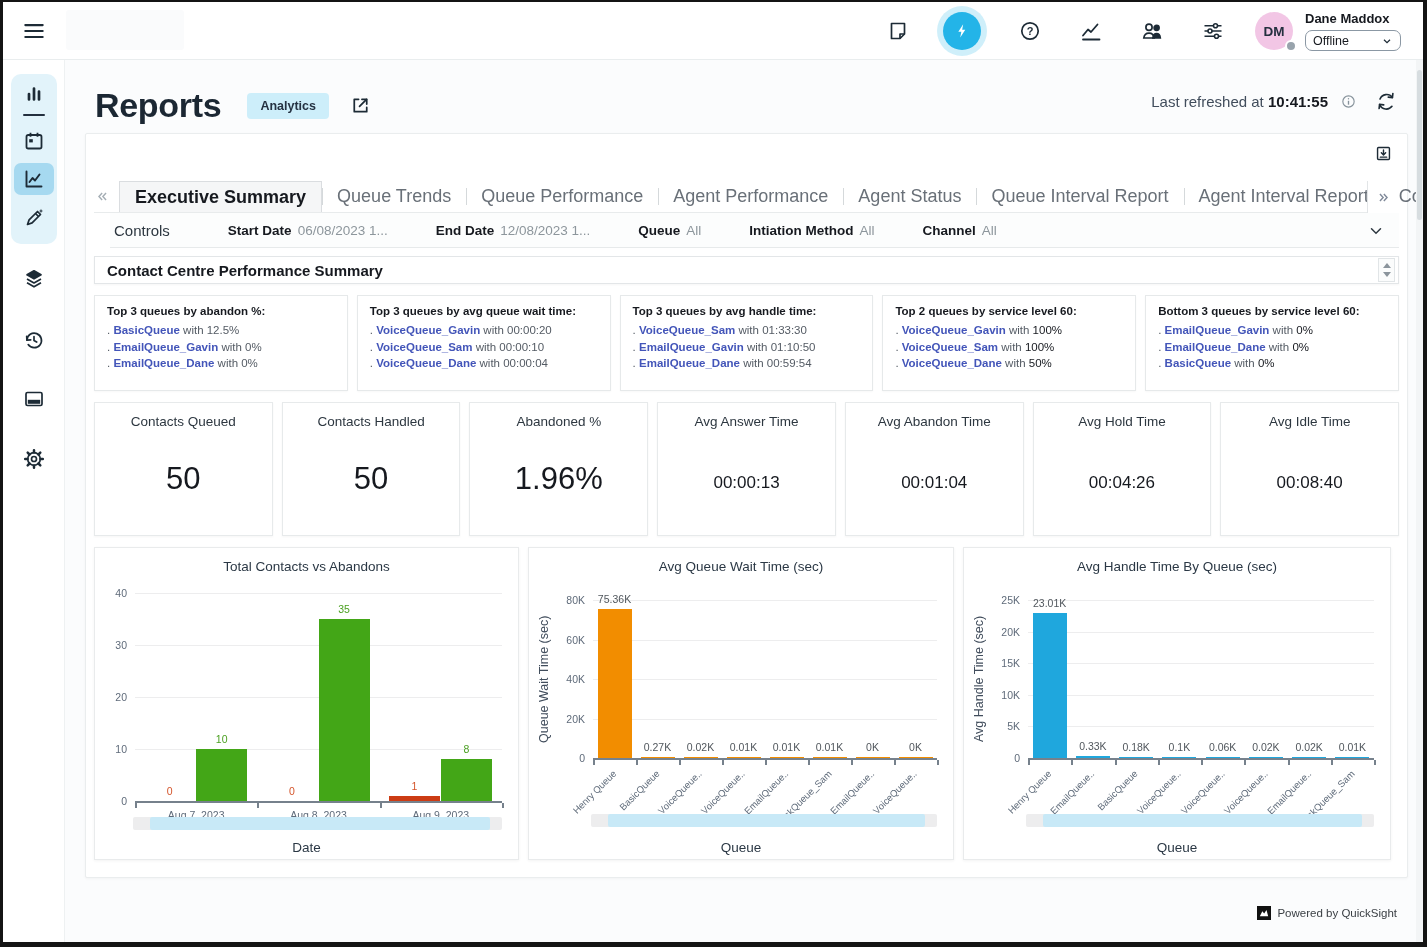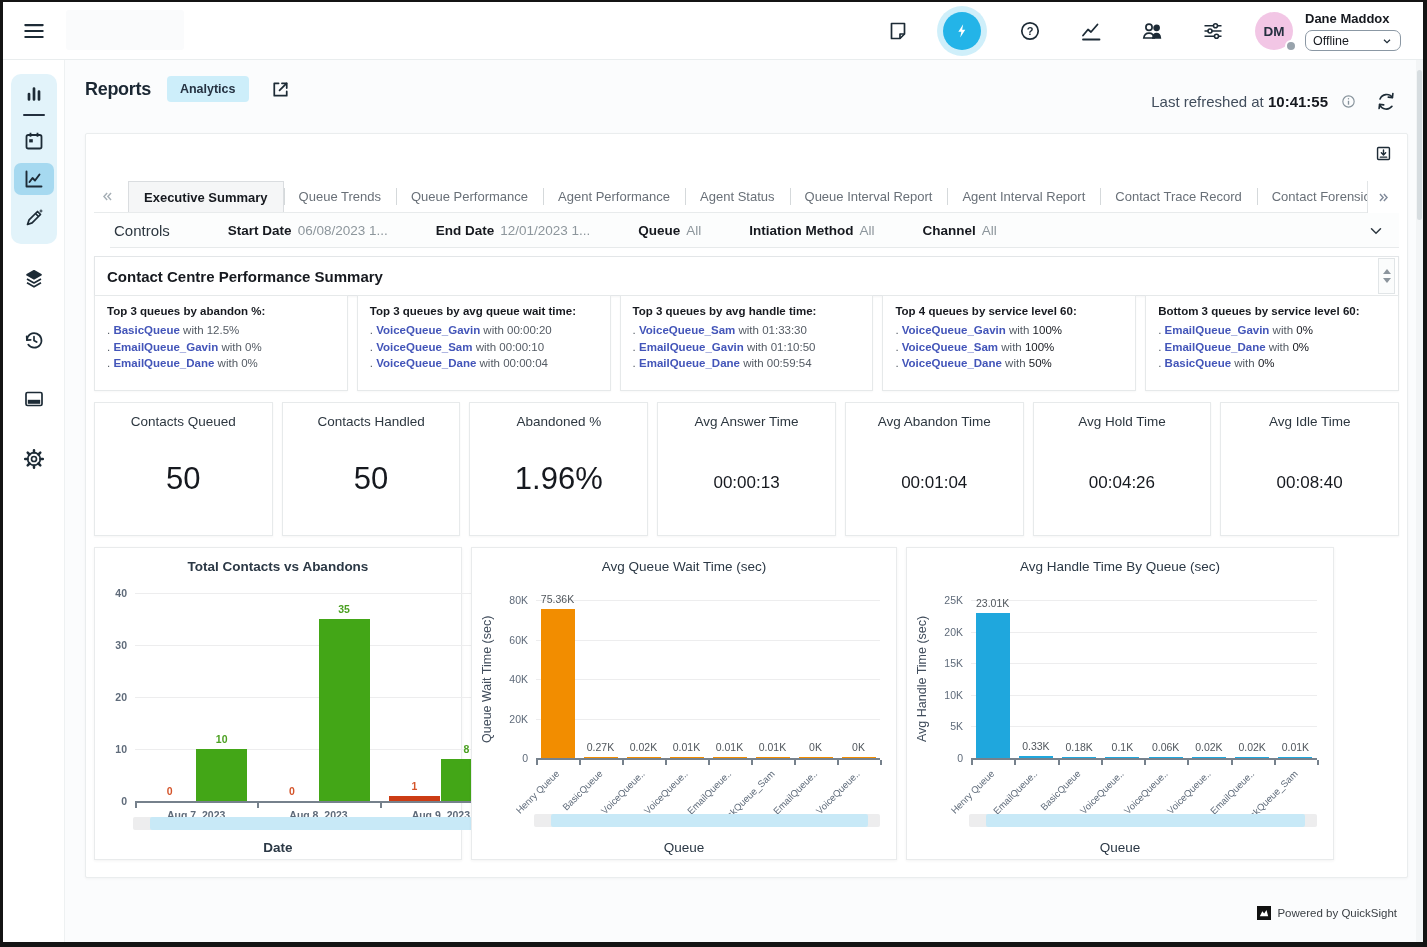--- a/index.html
+++ b/index.html
@@ -26,45 +26,45 @@
   
   .sidebar{position:absolute;left:0;top:58px;bottom:0;width:62px;background:#fff;border-right:1px solid #eef1f2;z-index:5;}
   .side-group{position:absolute;left:8px;top:14px;width:46px;height:170px;background:#e2f3fa;border-radius:10px;}
   .si{position:absolute;left:50%;transform:translate(-50%,-50%);cursor:pointer;}
   .si-div{position:absolute;left:50%;transform:translate(-50%,-50%);width:22px;height:2px;background:#232f3e;border-radius:1px;}
   .active-tile{width:40px;height:32px;background:#a6d9f0;border-radius:7px;display:flex;align-items:center;justify-content:center;}
   
   .main{position:absolute;left:62px;top:58px;right:0;bottom:0;background:#fbfcfd;}
   .page-header{position:absolute;left:20px;right:26px;top:16px;height:52px;}
   .title-row{display:flex;align-items:center;}
-  .title-row h1{font-size:18px;font-weight:700;color:#1b2733;margin:0;letter-spacing:-.3px;}
+  .title-row h1{font-size:34px;font-weight:700;color:#1b2733;margin:10px;letter-spacing:-.3px;}
   .badge{margin-left:16px;background:#cdeefa;color:#253242;font-size:12.5px;font-weight:700;padding:6px 13px;border-radius:4px;}
   .ext{margin-left:20px;cursor:pointer;}
   .refresh-area{position:absolute;right:0;top:14px;display:flex;align-items:center;gap:12px;}
   .lr-text{font-size:15px;color:#414d5c;}
   .lr-text b{color:#16191f;}
   
   .report-card{position:absolute;left:20px;top:73px;width:1323px;height:745px;background:#fff;
     border:1px solid #eaedee;border-radius:2px;box-shadow:0 1px 3px rgba(0,0,0,.04);}
   .dl{position:absolute;top:10px;right:14px;cursor:pointer;}
   .tabs{position:absolute;left:8px;right:8px;top:47px;height:32px;border-bottom:1px solid #e8ebec;display:flex;align-items:stretch;}
   .chev{width:26px;display:flex;align-items:center;justify-content:center;cursor:pointer;}
   .chev.right{position:absolute;right:0;top:0;bottom:-1px;border-left:1px solid #e2e5e7;background:#fff;width:32px;}
   .tab-list{display:flex;margin-left:8px;}
-  .tab{padding:0 15px;display:flex;align-items:center;font-size:13px;color:#697078;cursor:pointer;position:relative;white-space:nowrap;}
+  .tab{padding:0 15px;display:flex;align-items:center;font-size:18px;color:#697078;cursor:pointer;position:relative;white-space:nowrap;}
   .tab + .tab::before{content:'';position:absolute;left:0;top:7px;height:17px;width:1px;background:#d5d9db;}
   .tab.active{background:#f5f6f7;border:1px solid #dadde0;border-bottom:none;font-weight:700;color:#16191f;}
   .tab.active::before{display:none;}
   .controls{position:absolute;left:8px;right:8px;top:79px;height:35px;border-bottom:1px solid #e7eaeb;display:flex;align-items:center;background:#fcfdfd;margin-left:16px;}
   .ctl-title{color:#2d3740;font-size:15px;margin-left:4px;}
   .ctl-pair{margin-left:48px;cursor:pointer;white-space:nowrap;}
   .ctl-pair b{color:#16191f;font-weight:700;font-size:13.5px;}
   .ctl-val{color:#8d969c;font-size:13.5px;margin-left:6px;}
   .chev-down{position:absolute;right:14px;top:9px;cursor:pointer;}
-  .summary-hd{position:absolute;left:8px;right:8px;top:122px;height:40px;border:1px solid #e3e6e8;background:#fff;
+  .summary-hd{position:absolute;left:8px;right:8px;top:122px;height:28px;border:1px solid #e3e6e8;background:#fff;
     display:flex;align-items:center;box-shadow:0 1px 2px rgba(0,0,0,.04);}
   .summary-title{font-size:15px;font-weight:700;color:#16191f;margin-left:12px;}
   .spinner{position:absolute;right:3px;top:1px;bottom:1px;width:17px;background:#fbfcfc;border:1px solid #e1e5e7;
     display:flex;flex-direction:column;align-items:center;justify-content:center;gap:4px;cursor:pointer;}
   .spin-up{width:0;height:0;border-left:4px solid transparent;border-right:4px solid transparent;border-bottom:5px solid #8b949c;}
   .spin-down{width:0;height:0;border-left:4px solid transparent;border-right:4px solid transparent;border-top:5px solid #8b949c;}
   .top3-row{position:absolute;left:8px;right:8px;top:161px;height:96px;display:flex;gap:9px;}
   .t3box{flex:1;border:1px solid #e6e9ea;background:#fff;padding:9px 12px;box-shadow:0 1px 2px rgba(0,0,0,.03);overflow:hidden;}
   .t3title{font-size:11.5px;font-weight:700;color:#16191f;margin-bottom:5px;}
   .t3line{font-size:11.5px;color:#545b64;line-height:16.5px;white-space:nowrap;}
@@ -292,21 +292,21 @@
             <polyline points="7,7 11.5,12 7,17"></polyline>
               <polyline points="12.5,7 17,12 12.5,17"></polyline>
             </svg>
         </span>
       </div>
 
       <div class="controls">
         <span class="ctl-title">Controls</span>
         <span id="ctlPairs" style="display:flex;align-items:center;">
             <span class="ctl-pair" style="margin-left: 58px;"><b>Start Date</b><span class="ctl-val">06/08/2023 1...</span></span>
-            <span class="ctl-pair"><b>End Date</b><span class="ctl-val">12/01/2023 1...</span></span>
+            <span class="ctl-pair"><b>End Date</b><span class="ctl-val">12/08/2023 1...</span></span>
             <span class="ctl-pair"><b>Queue</b><span class="ctl-val">All</span></span>
             <span class="ctl-pair"><b>Intiation Method</b><span class="ctl-val">All</span></span>
             <span class="ctl-pair"><b>Channel</b><span class="ctl-val">All</span></span>
           </span>
         <span class="chev-down">
           <svg width="18" height="18" viewBox="0 0 24 24" fill="none" stroke="#2d3740" stroke-width="2" stroke-linecap="round">
             <polyline points="6,9 12,15 18,9"></polyline>
             </svg>
         </span>
       </div>
@@ -332,21 +332,21 @@
             <div class="t3line"><span>. </span><span class="qname">VoiceQueue_Sam</span> with <span class="qval">00:00:10</span></div>
             <div class="t3line"><span>. </span><span class="qname">VoiceQueue_Dane</span> with <span class="qval">00:00:04</span></div>
           </div>
           <div class="t3box">
             <div class="t3title">Top 3 queues by avg handle time:</div>
             <div class="t3line"><span>. </span><span class="qname">VoiceQueue_Sam</span> with <span class="qval">01:33:30</span></div>
             <div class="t3line"><span>. </span><span class="qname">EmailQueue_Gavin</span> with <span class="qval">01:10:50</span></div>
             <div class="t3line"><span>. </span><span class="qname">EmailQueue_Dane</span> with <span class="qval">00:59:54</span></div>
           </div>
           <div class="t3box">
-            <div class="t3title">Top 4 queues by service level 60:</div>
+            <div class="t3title">Top 2 queues by service level 60:</div>
             <div class="t3line"><span>. </span><span class="qname">VoiceQueue_Gavin</span> with <span class="qval bold">100%</span></div>
             <div class="t3line"><span>. </span><span class="qname">VoiceQueue_Sam</span> with <span class="qval bold">100%</span></div>
             <div class="t3line"><span>. </span><span class="qname">VoiceQueue_Dane</span> with <span class="qval bold">50%</span></div>
           </div>
           <div class="t3box">
             <div class="t3title">Bottom 3 queues by service level 60:</div>
             <div class="t3line"><span>. </span><span class="qname">EmailQueue_Gavin</span> with <span class="qval bold">0%</span></div>
             <div class="t3line"><span>. </span><span class="qname">EmailQueue_Dane</span> with <span class="qval bold">0%</span></div>
             <div class="t3line"><span>. </span><span class="qname">BasicQueue</span> with <span class="qval bold">0%</span></div>
           </div>
@@ -375,21 +375,21 @@
           <div class="kpi">
             <div class="kpi-label">Avg Hold Time</div>
             <div class="kpi-value small">00:04:26</div>
           </div>
           <div class="kpi">
             <div class="kpi-label">Avg Idle Time</div>
             <div class="kpi-value small">00:08:40</div>
           </div>
         </div>
       <div class="charts-row" id="chartsRow">
-          <div class="chart-card" style="width: 368px; font-weight: bold;">
+          <div class="chart-card" style="width: 425px;">
             <div class="ch-title">Total Contacts vs Abandons</div>
             <div class="ytick" style="left: -4px; width: 36px; top: 247px;">0</div>
             <div class="grid" style="left: 40px; width: 367px; top: 201px;"></div>
             <div class="ytick" style="left: -4px; width: 36px; top: 195px;">10</div>
             <div class="grid" style="left: 40px; width: 367px; top: 149px;"></div>
             <div class="ytick" style="left: -4px; width: 36px; top: 143px;">20</div>
             <div class="grid" style="left: 40px; width: 367px; top: 97px;"></div>
             <div class="ytick" style="left: -4px; width: 36px; top: 91px;">30</div>
             <div class="grid" style="left: 40px; width: 367px; top: 45px;"></div>
             <div class="ytick" style="left: -4px; width: 36px; top: 39px;">40</div>

